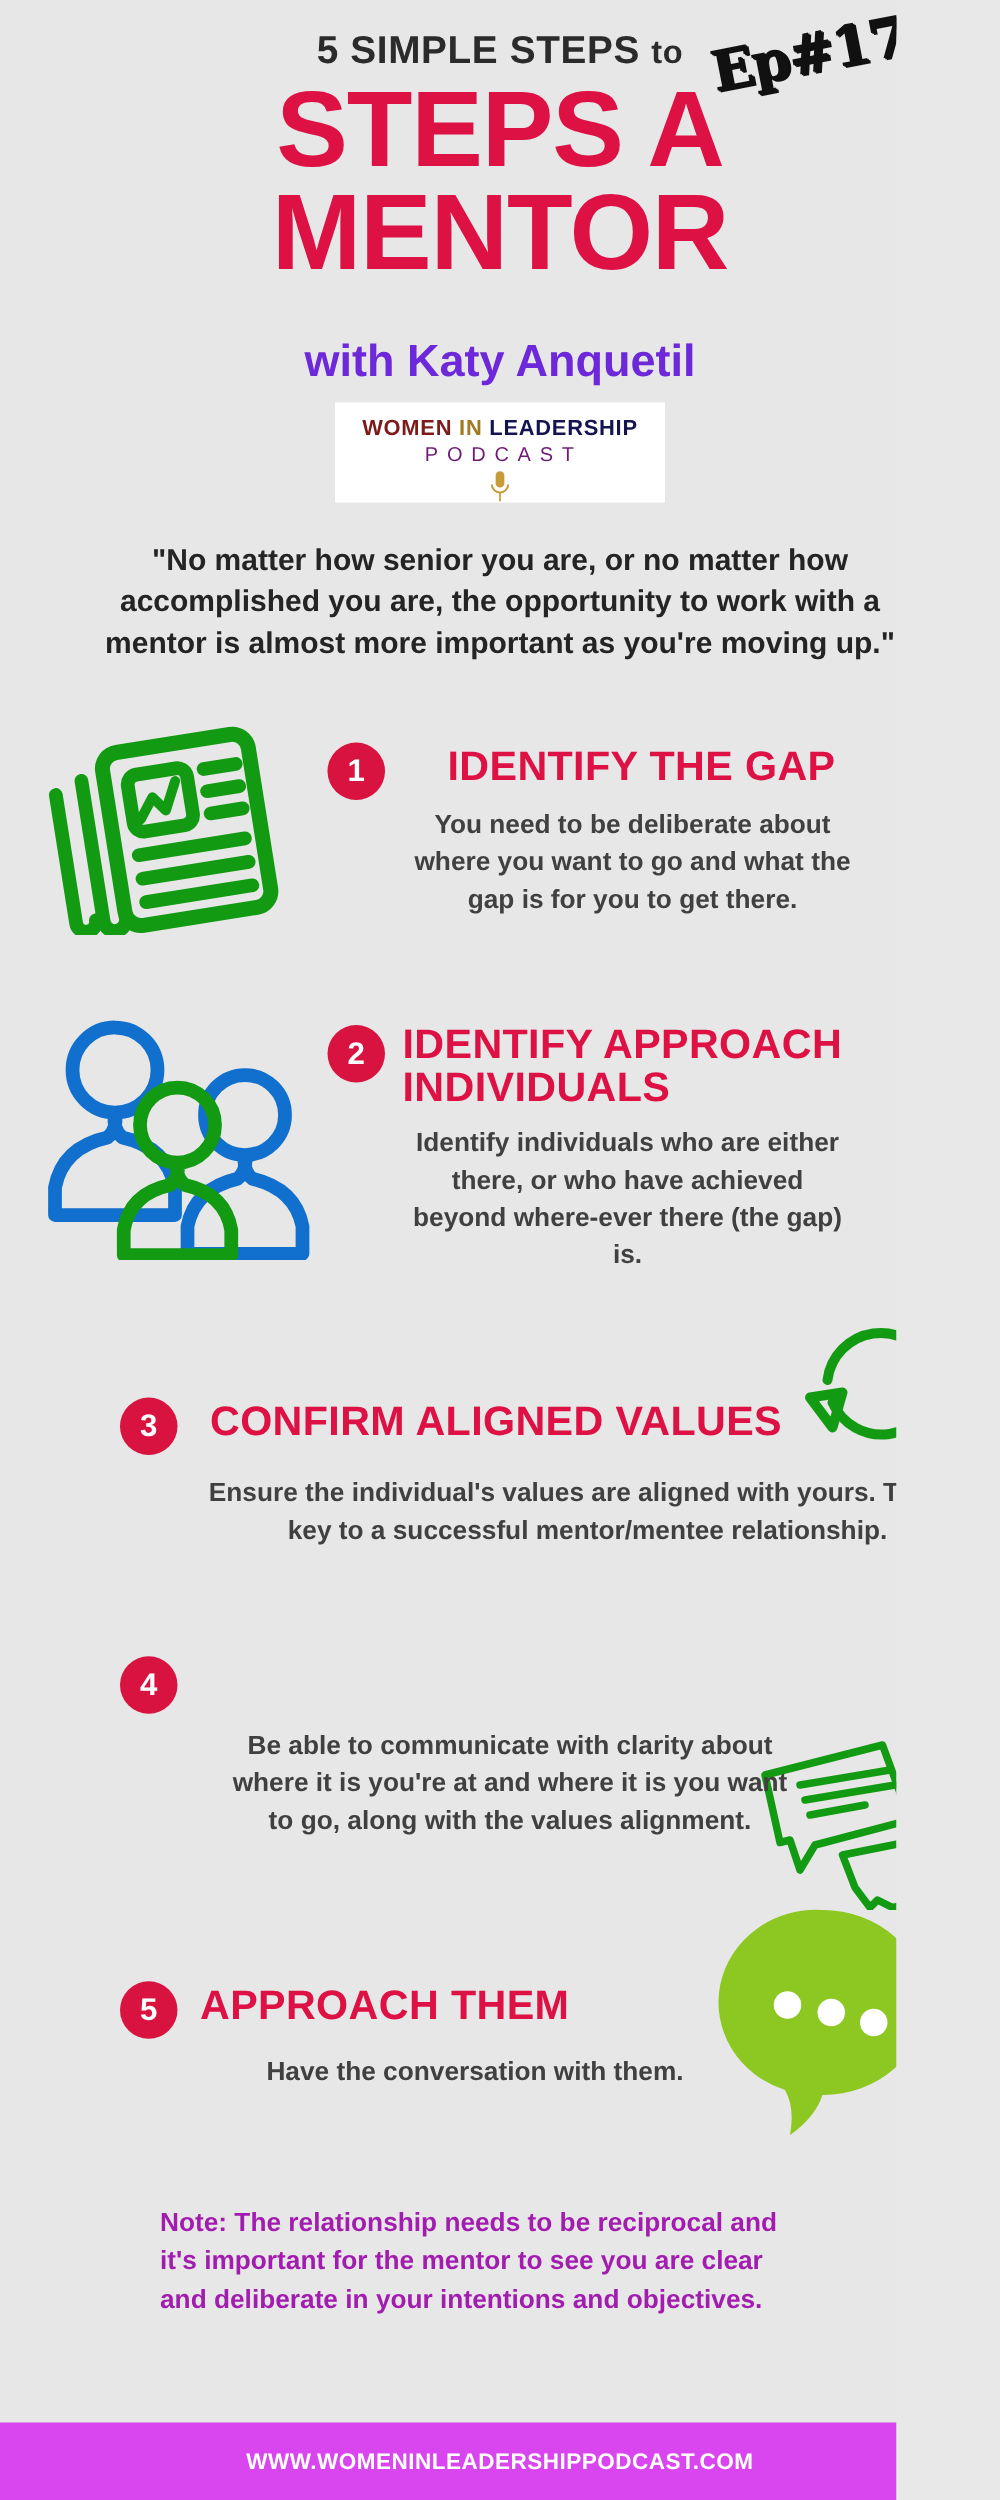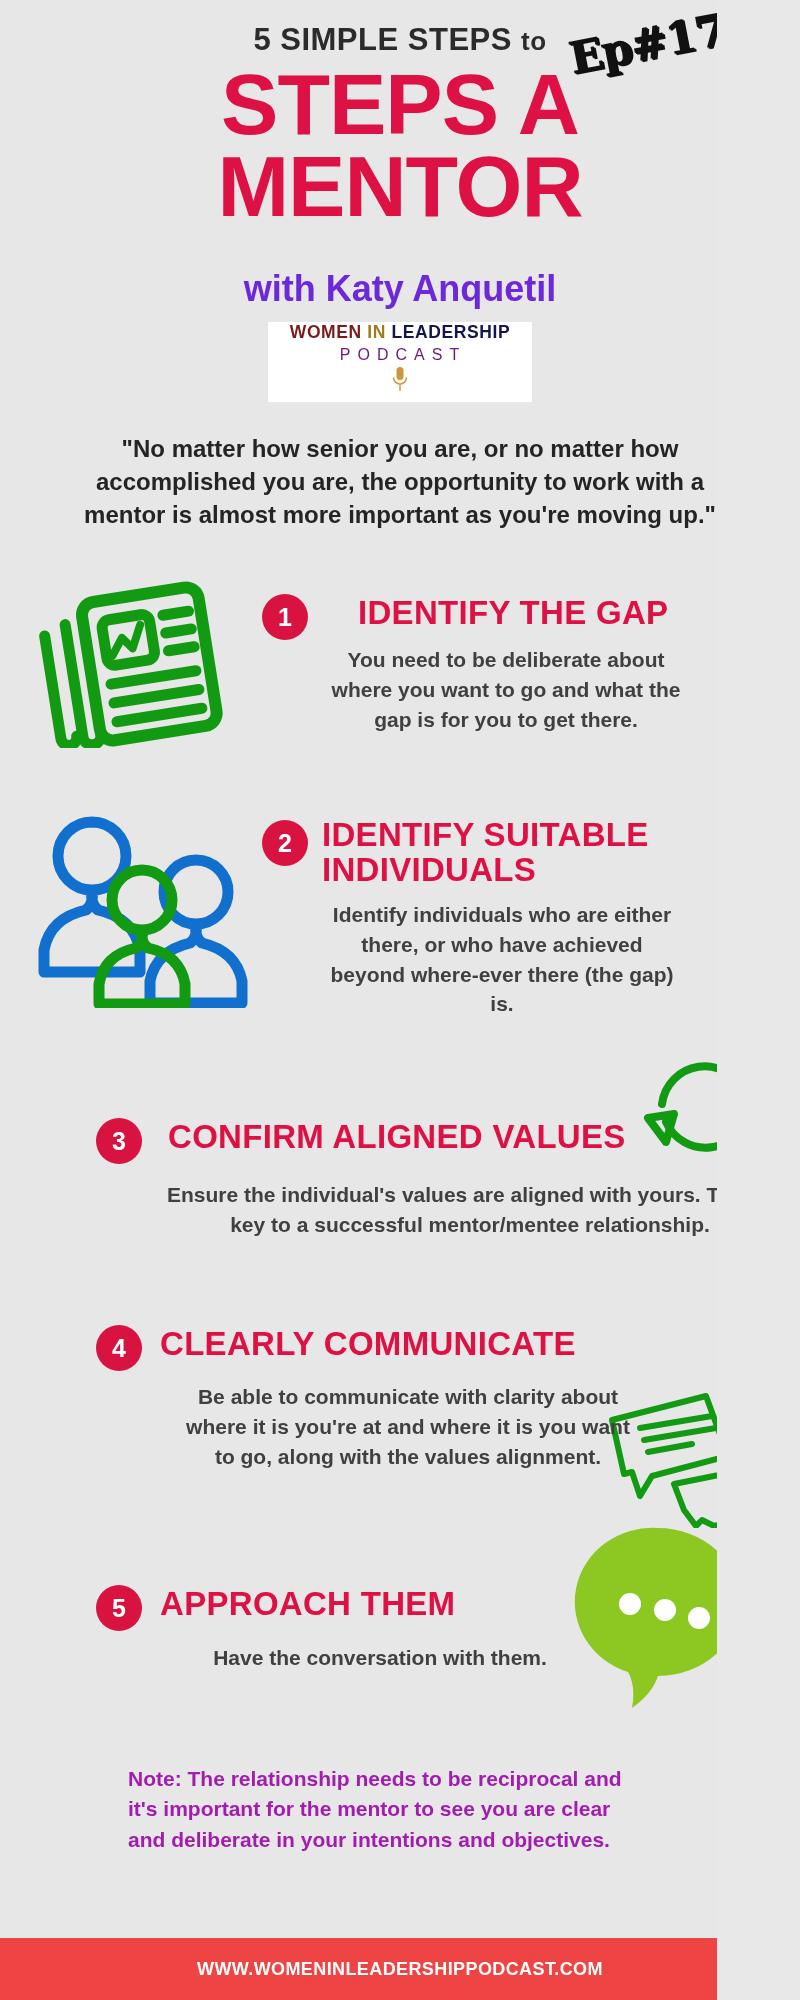--- a/index.html
+++ b/index.html
@@ -45,21 +45,21 @@
     text-align:center;
     font-size:36px; font-weight:bold; color:#6d28d9;
   }
 
   
   .logo-box {
     position:absolute; top:322px; left:268px;
     width:264px; height:80px;
     background:#ffffff;
     text-align:center;
-    padding-top:0;
+    padding-top:10px;
   }
   .logo-l1 { font-size:17.5px; letter-spacing:.6px; white-space:nowrap; }
   .logo-l1 .w1 { color:#7d1b1b; font-weight:bold; }
   .logo-l1 .w2 { color:#a07a20; font-weight:bold; }
   .logo-l1 .w3 { color:#141450; font-weight:bold; }
   .logo-l2 {
     font-size:16px; letter-spacing:7px; color:#701a75;
     margin-top:3px; padding-left:6px;
   }
   .logo-mic { margin-top:2px; }
@@ -124,21 +124,21 @@
   
   .note {
     position:absolute; top:1764px; left:128px; width:500px;
     font-size:21px; line-height:1.45; font-weight:bold;
     color:#a21caf;
   }
 
   
   .footer {
     position:absolute; bottom:0; left:0; width:800px; height:62px;
-    background:#ef4444;
+    background:#d946ef;
     display:flex; align-items:center; justify-content:center;
   }
   .footer-text {
     color:#ffffff; font-size:18px; font-weight:bold; letter-spacing:.4px;
   }
 </style>
 </head>
 <body>
 
 <div id="poster">
@@ -199,21 +199,21 @@
   <div class="s2-icon">
     <svg width="230" height="200" viewBox="0 0 230 200">
       <g fill="none" stroke-width="11" stroke-linecap="round" stroke-linejoin="round">
         <path d="M62 14 a34 34 0 0 1 0 68 q-2 14 6 20 q36 8 42 40 l0 22 l-96 0 l0 -22 q6 -32 42 -40 q8 -6 6 -20 a34 34 0 0 1 0 -68 z" stroke="#1170ce"></path>
         <path d="M166 52 a32 32 0 0 1 0 64 q-2 13 6 19 q34 8 40 38 l0 22 l-92 0 l0 -22 q6 -30 40 -38 q8 -6 6 -19 a32 32 0 0 1 0 -64 z" stroke="#1170ce"></path>
         <path d="M112 62 a30 30 0 0 1 0 60 q-2 12 6 18 q32 7 37 36 l0 20 l-86 0 l0 -20 q5 -29 37 -36 q8 -6 6 -18 a30 30 0 0 1 0 -60 z" stroke="#139a13"></path>
       </g>
     </svg>
   </div>
   <div class="num s2-num">2</div>
-  <div class="step-title s2-title">IDENTIFY SUITABLE INDIVIDUALS</div>
+  <div class="step-title s2-title">IDENTIFY APPROACH INDIVIDUALS</div>
   <div class="step-body s2-body">Identify individuals who are either there, or who have achieved beyond where-ever there (the gap) is.</div>
 
   <div class="s3-icon">
     <svg width="130" height="125" viewBox="0 0 130 125">
       <g fill="none" stroke="#139a13" stroke-width="8" stroke-linecap="round" stroke-linejoin="round">
         <path d="M22 58 A43 43 0 0 1 104 46"></path>
         <path d="M108 64 A43 43 0 0 1 26 76"></path>
       </g>
       <polygon points="104,26 122,50 96,54" fill="none" stroke="#139a13" stroke-width="8" stroke-linejoin="round"></polygon>
       <polygon points="26,96 8,72 34,68" fill="none" stroke="#139a13" stroke-width="8" stroke-linejoin="round"></polygon>
@@ -228,21 +228,20 @@
       <g fill="none" stroke="#139a13" stroke-width="6" stroke-linejoin="round" stroke-linecap="round">
         <path d="M24 32 L118 8 L140 68 L64 88 L52 108 L44 84 L36 86 Z"></path>
         <line x1="52" y1="40" x2="124" y2="28"></line>
         <line x1="56" y1="52" x2="128" y2="40"></line>
         <line x1="60" y1="64" x2="104" y2="56"></line>
         <path d="M86 96 L166 80 L182 126 L126 138 L114 132 L108 138 L96 122 Z"></path>
       </g>
     </svg>
   </div>
   <div class="num s4-num">4</div>
-  <div class="step-title s4-title">CLEARLY COMMUNICATE</div>
   <div class="step-body s4-body">Be able to communicate with clarity about where it is you're at and where it is you want to go, along with the values alignment.</div>
 
   <div class="s5-icon">
     <svg width="180" height="190" viewBox="0 0 180 190">
       <path d="M88 6 a82 74 0 1 1 0 148 q-6 18 -26 32 q4 -22 -4 -36 A78 74 0 0 1 88 6 z" fill="#8cc722"></path>
       <circle cx="60" cy="82" r="11" fill="#ffffff"></circle>
       <circle cx="95" cy="88" r="11" fill="#ffffff"></circle>
       <circle cx="129" cy="96" r="11" fill="#ffffff"></circle>
     </svg>
   </div>

